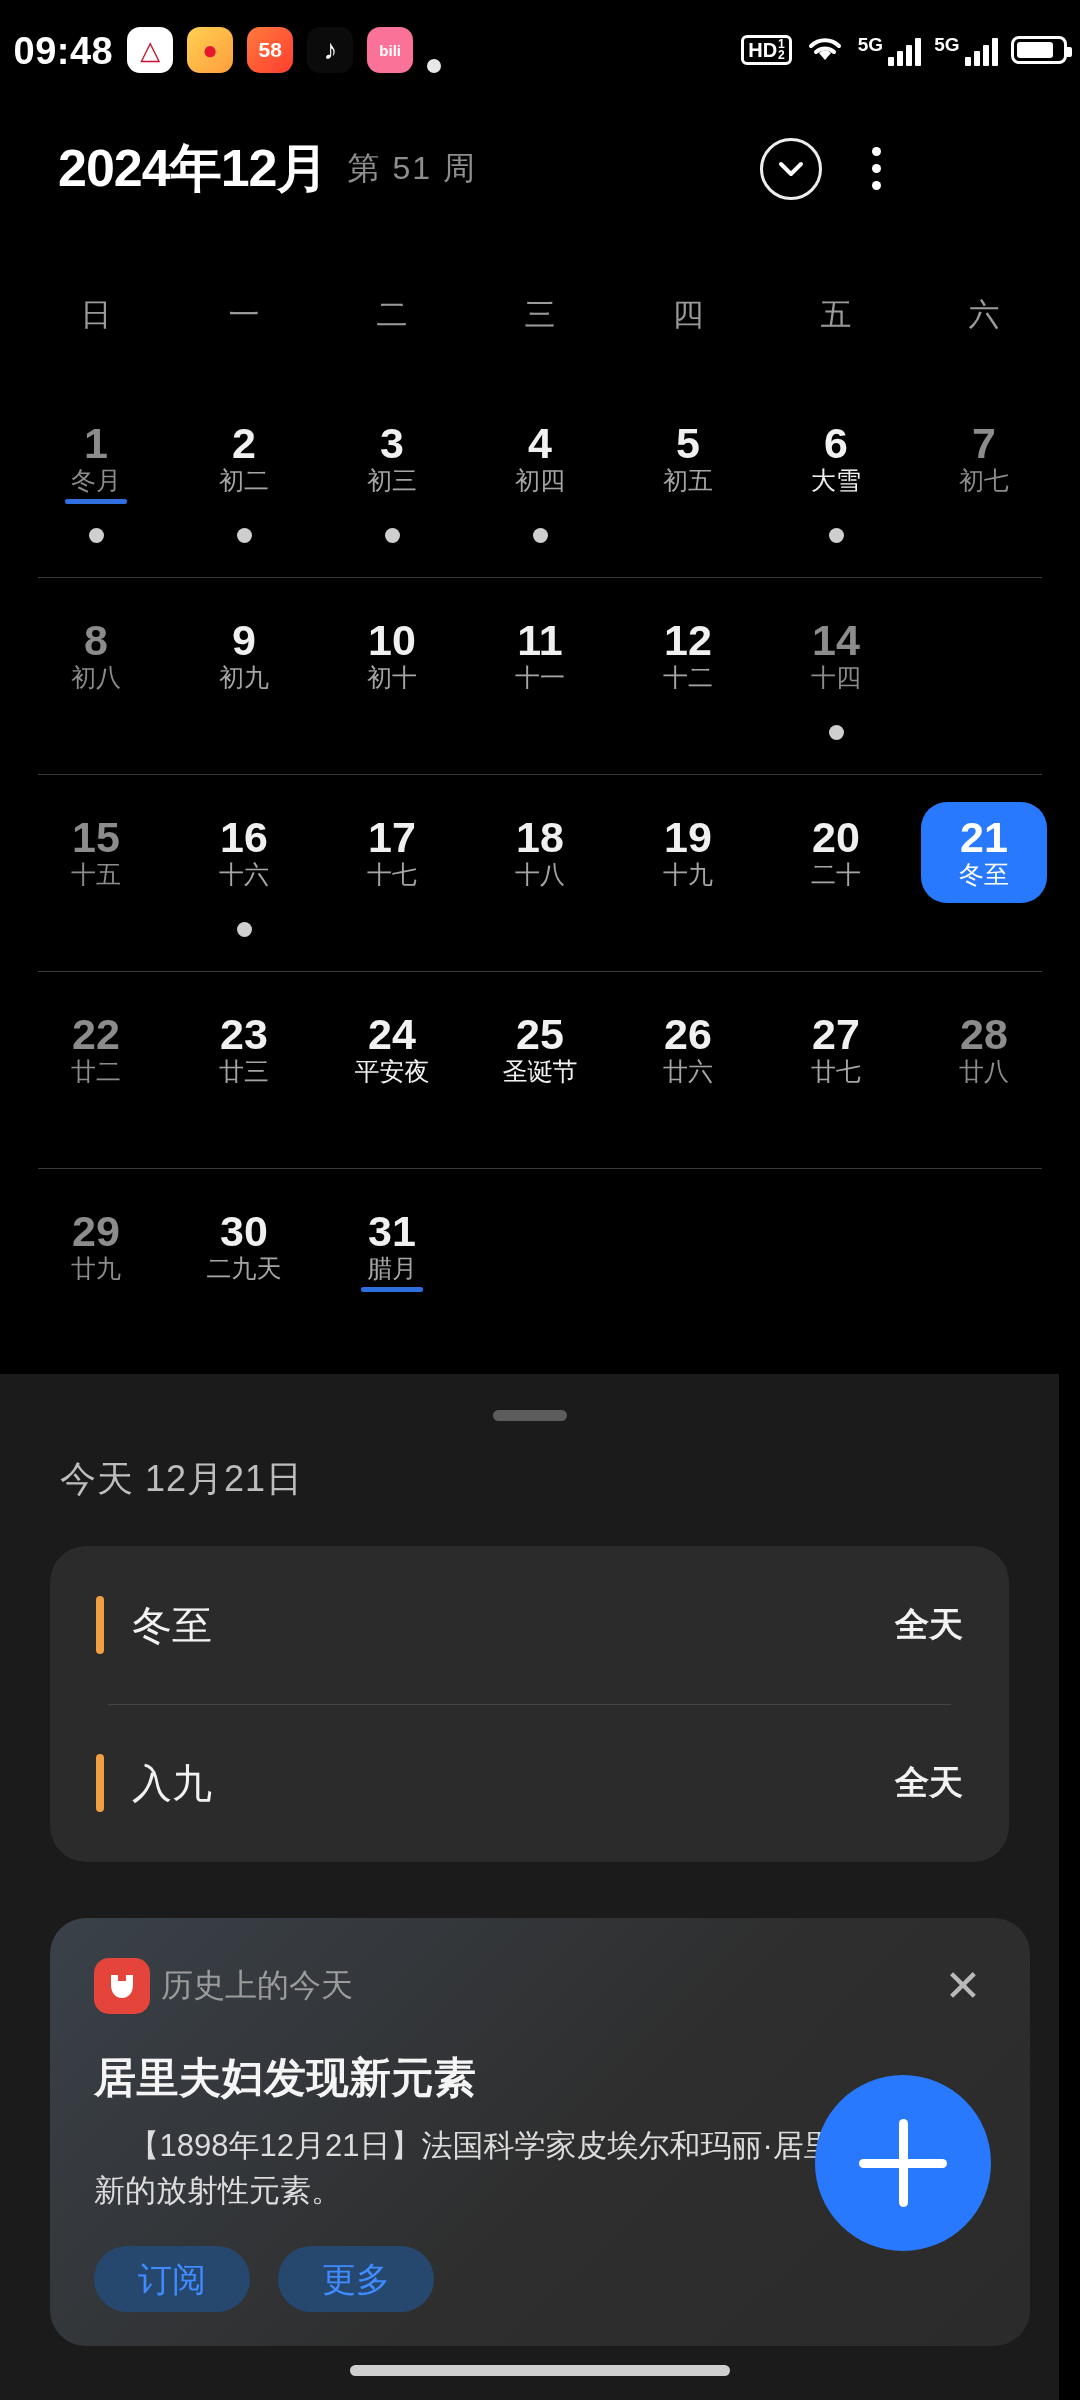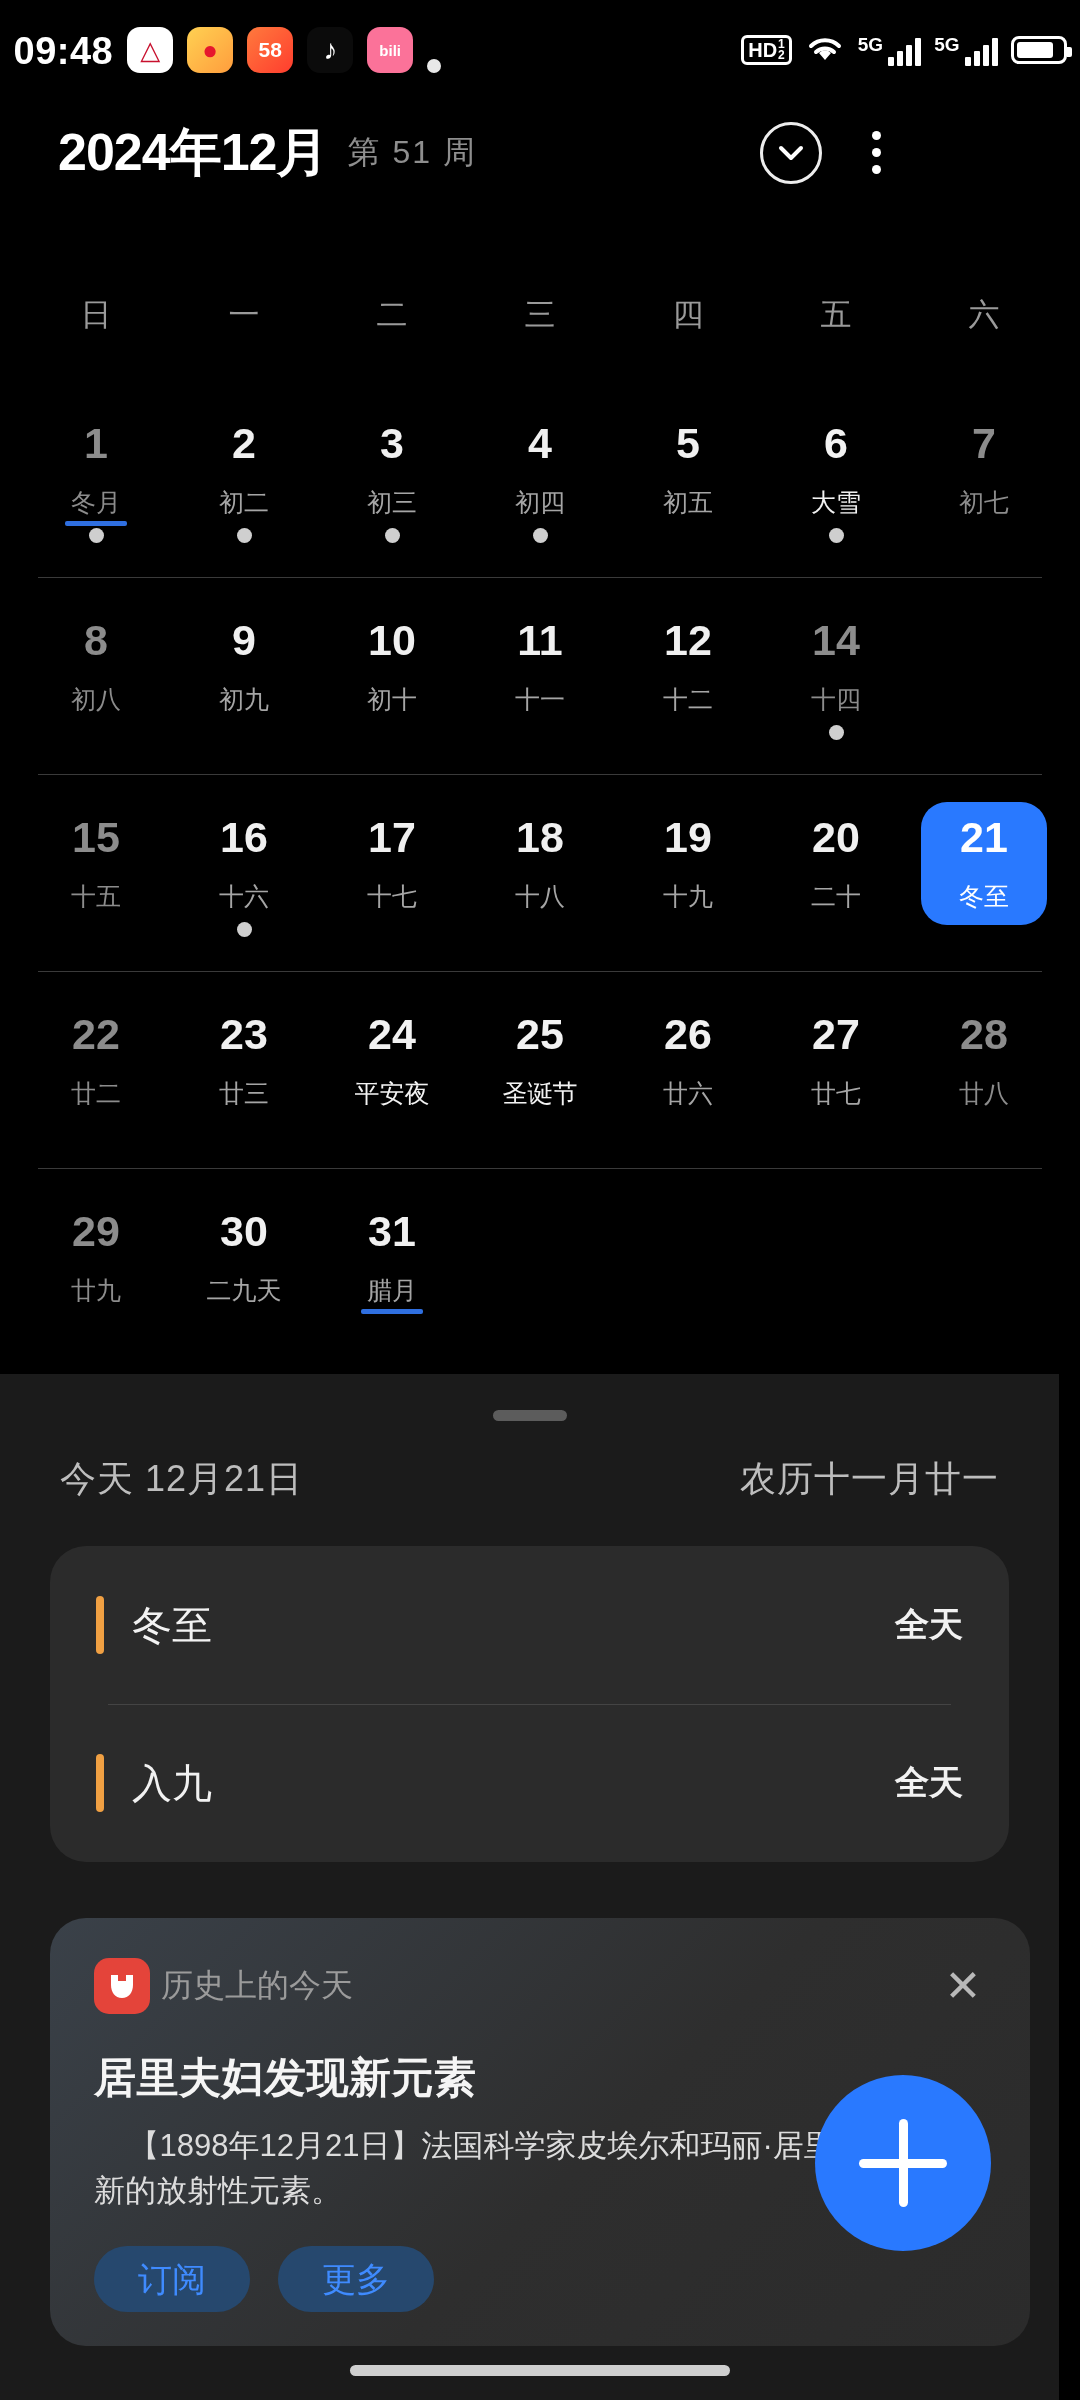--- a/index.html
+++ b/index.html
@@ -34,21 +34,21 @@
   .sigwrap{display:flex;align-items:flex-end;gap:5px;}
   .sig-label{font-size:19px;font-weight:700;line-height:1;margin-bottom:12px;}
   #battery{ width:56px;height:28px;border:3px solid #fff;border-radius:8px;position:relative;
             display:flex;align-items:center;padding:3px;}
   #battery::after{content:"";position:absolute;right:-8px;top:8px;width:5px;height:10px;
             background:#fff;border-radius:0 2px 2px 0;}
   #battery span{display:block;height:100%;background:#fff;border-radius:3px;}
 
   
   #app-header{
-    position:absolute; top:100px; left:0; width:964px; height:105px;
+    position:absolute; top:116px; left:0; width:964px; height:105px;
     display:flex; align-items:center; padding:0 58px;
   }
   #month-title{ font-size:52px; font-weight:700; letter-spacing:-1px;}
   #week-label{ font-size:32px; color:#8e8e8e; margin-left:20px; letter-spacing:2px;}
   #header-spacer{ flex:1; }
   #collapse-btn{ width:62px;height:62px;border:3px solid #ededed;border-radius:50%;
     display:flex;align-items:center;justify-content:center;}
   #collapse-btn svg{display:block;}
   #overflow-btn{ width:60px;height:62px;display:flex;flex-direction:column;align-items:center;
     justify-content:center;gap:8px;margin-left:24px;}
@@ -79,21 +79,21 @@
   }
   .day-inner{
     width:126px;border-radius:26px;display:flex;flex-direction:column;
     align-items:center;padding:14px 0 16px;
   }
   .day-cell.today .day-inner{ background:#2979ff; }
   .day-num{ font-size:43px;font-weight:600;line-height:1;color:#f0f0f0; }
   .day-cell.dim .day-num{ color:#8c8c8c; }
   .day-cell.today .day-num{ color:#fff; }
   .day-sub{
-    margin-top:25px;font-size:25px;line-height:1;color:#a5a5a5;
+    margin-top:3px;font-size:25px;line-height:1;color:#a5a5a5;
     max-width:122px;overflow:hidden;white-space:nowrap;text-overflow:ellipsis;text-align:center;
   }
   .day-cell.dim .day-sub{ color:#8c8c8c; }
   .day-cell.bright .day-sub, .day-cell.bright .day-num{ color:#f2f2f2; }
   .day-cell.today .day-sub{ color:#fff; }
   .sub-underline{ width:62px;height:5px;background:#2f6fe0;border-radius:2px;margin-top:6px; }
   .event-dot{
     position:absolute;top:148px;width:15px;height:15px;border-radius:50%;background:#cfcfcf;
   }
   .day-cell.empty .day-inner{visibility:hidden;}
@@ -464,21 +464,20 @@
           <div class="day-sub"></div>
         </div>
       </div>
     </div>
   </div>
 
 <div id="bottom-sheet">
   <div id="sheet-handle"></div>
   <div id="sheet-datebar">
     <span id="sheet-today">今天  12月21日</span>
-    <span id="sheet-lunar">农历十一月廿一</span>
   </div>
   <div id="events-card">
       <div class="event-row">
         <span class="event-bar" style="background: rgb(240, 160, 67);"></span>
         <span class="event-title">冬至</span>
         <span class="event-time">全天</span>
       </div>
       <div class="event-row">
         <span class="event-bar" style="background: rgb(240, 160, 67);"></span>
         <span class="event-title">入九</span>

